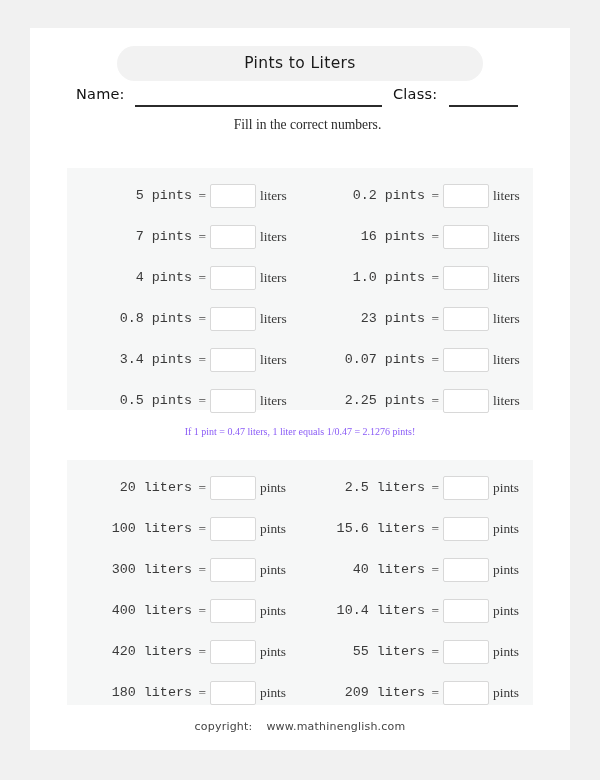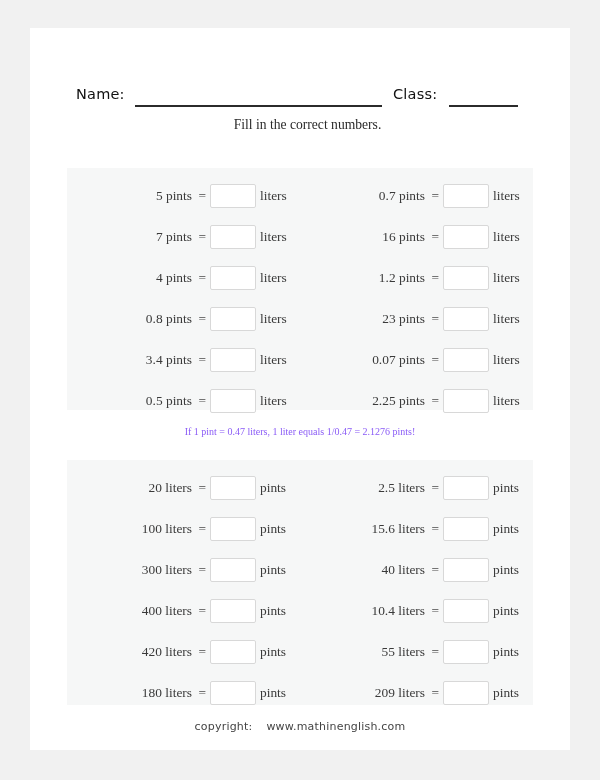--- a/index.html
+++ b/index.html
@@ -108,21 +108,21 @@
     display: flex;
     align-items: center;
   }
   .cell-left  { left: 0px;   width: 233px; }
   .cell-right { left: 233px; width: 233px; }
 
   .q-value {
     position: absolute;
     right: 108px;
     text-align: right;
-    font-family: Liberation Serif, serif;
+    font-family: Liberation Mono, monospace;
     font-size: 13.4px;
     color: #3a3a3a;
     white-space: nowrap;
     line-height: 26px;
     top: 0;
   }
   .q-eq {
     position: absolute;
     right: 94px;
     font-family: "Liberation Serif", serif;
@@ -185,20 +185,23 @@
     color: #444444;
   }
   .footer .cr { letter-spacing: 0.2px; }
   .footer .url { margin-left: 14px; letter-spacing: 0.2px; }
 </style>
 </head>
 <body>
 
 <div class="page">
 
+  <div class="title-pill">
+    <div class="title-text">Pints to Liters</div>
+  </div>
 
   <div class="nameclass">
     <span class="nc-label" id="name-label">Name:</span>
     <span class="nc-line" id="name-line"></span>
     <span class="nc-label" id="class-label">Class:</span>
     <span class="nc-line" id="class-line"></span>
   </div>
 
   <div class="instructions">
     <div>Fill in the correct numbers.</div>
@@ -206,21 +209,21 @@
 
   <div class="panel" id="panel-1">
       <div class="row" style="top: 15px;">
         <div class="cell cell-left">
           <span class="q-value">5 pints</span>
           <span class="q-eq">=</span>
           <input type="text" class="answer-box" placeholder="" style="">
           <span class="q-unit">liters</span>
         </div>
         <div class="cell cell-right">
-          <span class="q-value">0.7 pints</span>
+          <span class="q-value">0.2 pints</span>
           <span class="q-eq">=</span>
           <input type="text" class="answer-box" placeholder="" style="">
           <span class="q-unit">liters</span>
         </div>
       </div>
       <div class="row" style="top: 56px;">
         <div class="cell cell-left">
           <span class="q-value">7 pints</span>
           <span class="q-eq">=</span>
           <input type="text" class="answer-box" placeholder="" style="">
@@ -234,21 +237,21 @@
         </div>
       </div>
       <div class="row" style="top: 97px;">
         <div class="cell cell-left">
           <span class="q-value">4 pints</span>
           <span class="q-eq">=</span>
           <input type="text" class="answer-box" placeholder="" style="">
           <span class="q-unit">liters</span>
         </div>
         <div class="cell cell-right">
-          <span class="q-value">1.2 pints</span>
+          <span class="q-value">1.0 pints</span>
           <span class="q-eq">=</span>
           <input type="text" class="answer-box" placeholder="" style="">
           <span class="q-unit">liters</span>
         </div>
       </div>
       <div class="row" style="top: 138px;">
         <div class="cell cell-left">
           <span class="q-value">0.8 pints</span>
           <span class="q-eq">=</span>
           <input type="text" class="answer-box" placeholder="" style="">

